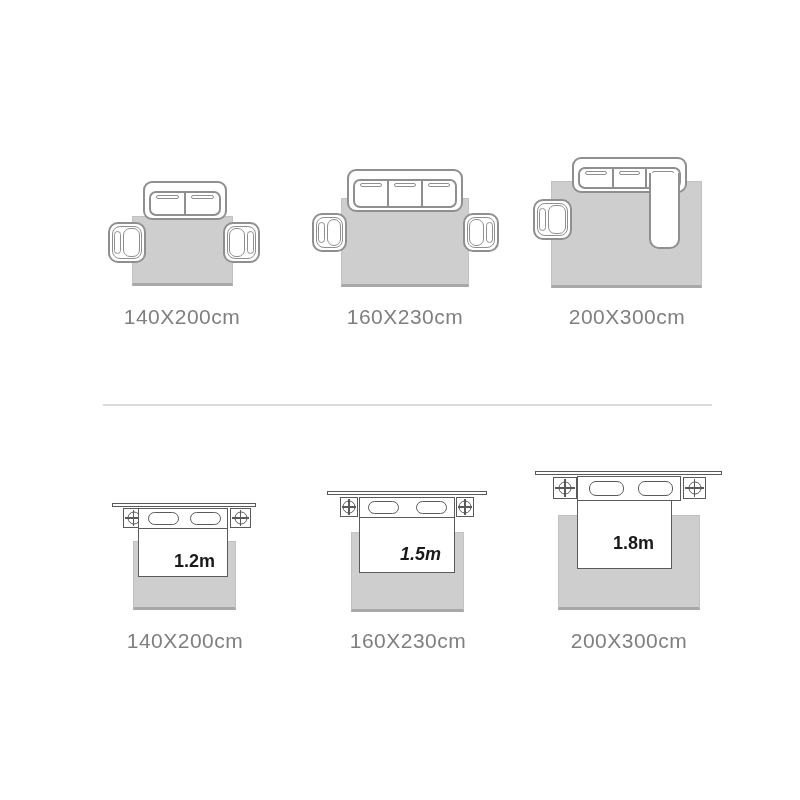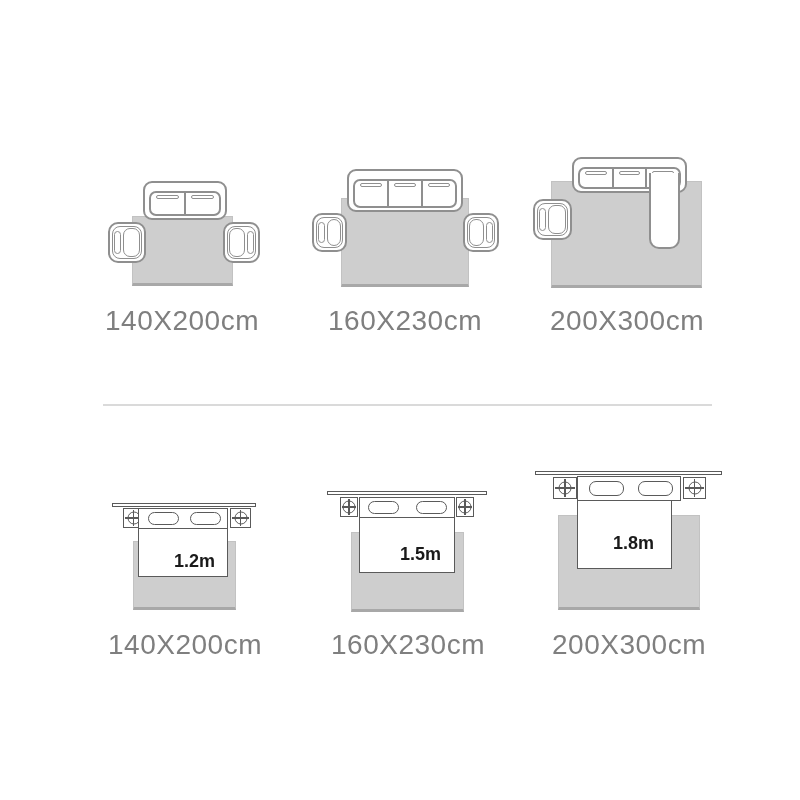--- a/index.html
+++ b/index.html
@@ -58,21 +58,21 @@
   .ns-v{ position:absolute; top:1px; bottom:1px; left:50%; width:1.5px; margin-left:-1px; background:var(--bs); }
   .pillow-strip{ position:absolute; z-index:3; background:#fff; border:1.5px solid var(--bs); }
   .pillow{ position:absolute; background:#fff; border:1.5px solid var(--bs); border-radius:7px; }
   .bed-body{ position:absolute; z-index:2; background:#fff;
              border:1.5px solid var(--bs); border-top:none; }
   .bed-width{ position:absolute; font-size:18px; font-weight:700; color:var(--bedtext);
               line-height:1; white-space:nowrap; }
 
   
   .size-label{ position:absolute; z-index:6; width:200px; text-align:center;
-               font-size:28px; letter-spacing:.5px; color:var(--label); white-space:nowrap; }
+               font-size:21px; letter-spacing:.5px; color:var(--label); white-space:nowrap; }
   .divider{ position:absolute; left:103px; top:404px; width:609px; height:2px; background:#dadada; }
 </style>
 </head>
 <body>
 
 <div class="canvas">
 
   <div class="diagram" style="left:100px;top:155px;width:170px;height:175px;">
     <div class="rug" style="left:32px;top:61px;width:101px;height:70px;"></div>
     <div class="sofa" style="left:43px;top:26px;width:84px;height:39px;">
@@ -185,21 +185,21 @@
     </div>
     <div class="nightstand" style="left:131px;top:9px;width:18px;height:20px;">
       <div class="ns-circle"></div>
       <div class="ns-h"></div>
       <div class="ns-v"></div>
     </div>
     <div class="pillow-strip" style="left:34px;top:9px;width:96px;height:21px;">
       <div class="pillow" style="left:8px;top:3px;width:31px;height:13px;"></div>
       <div class="pillow" style="left:56px;top:3px;width:31px;height:13px;"></div>
     </div>
-    <div class="bed-body" style="left:34px;top:30px;width:96px;height:55px;">
+    <div class="bed-body" style="left:34px;top:30px;width:96px;height:55px;font-style:italic;">
       <span class="bed-width" style="right:13px;bottom:9px;">1.5m</span>
     </div>
     <div class="size-label" style="left:-17px;top:141px;">160X230cm</div>
   </div>
 
   <div class="diagram" style="left:533px;top:466px;width:192px;height:190px;">
     <div class="rug" style="left:25px;top:49px;width:142px;height:95px;"></div>
     <div class="headboard" style="left:2px;top:5px;width:187px;height:4px;"></div>
     <div class="nightstand" style="left:20px;top:11px;width:24px;height:22px;">
       <div class="ns-circle"></div>

